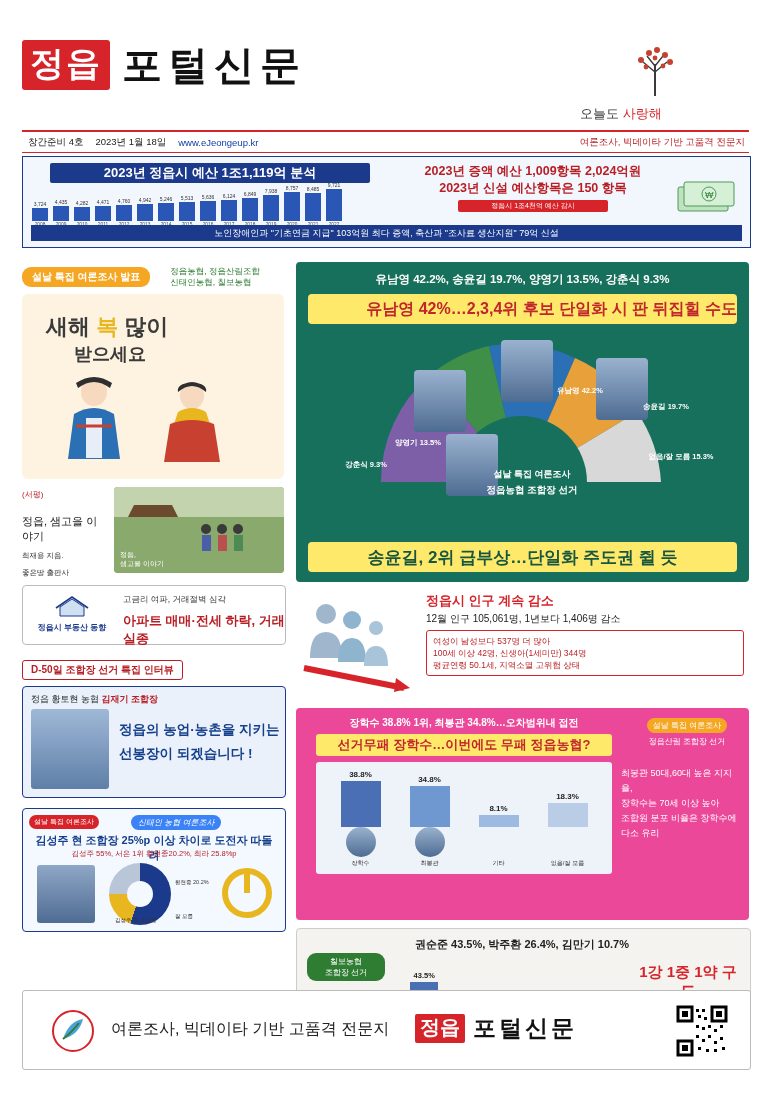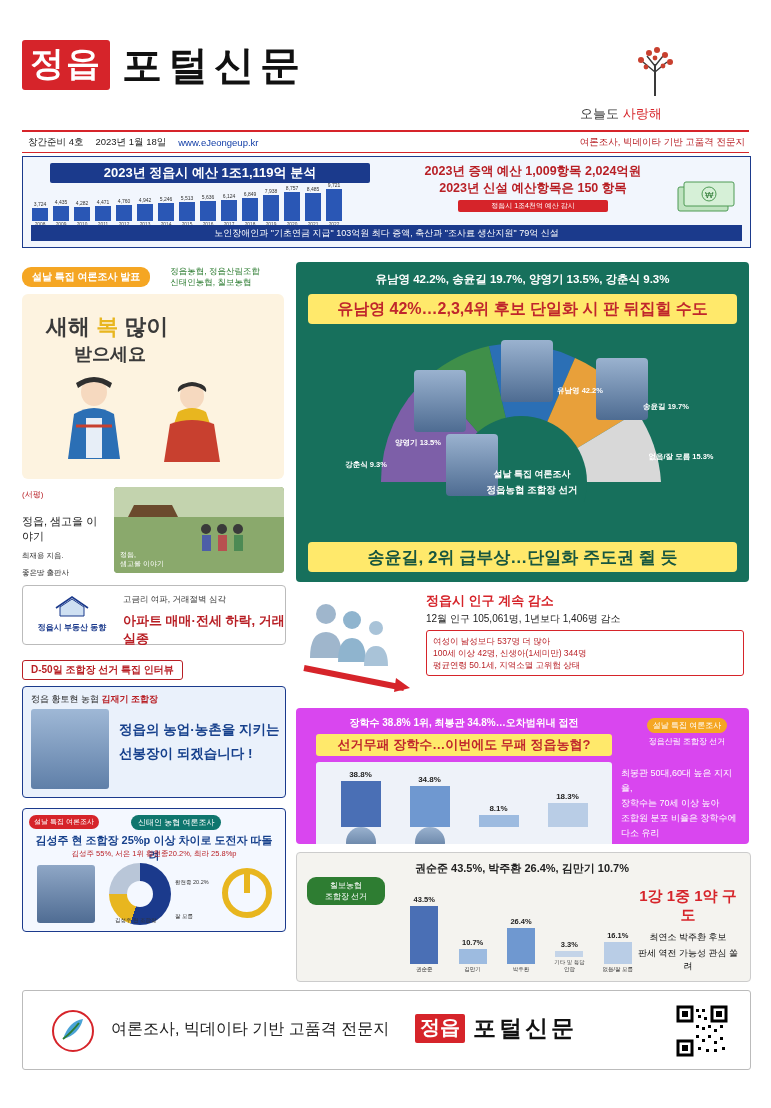--- a/index.html
+++ b/index.html
@@ -72,53 +72,53 @@
   .itag{display:inline-block;border:1px solid #b81f25;color:#b81f25;font-size:10px;font-weight:bold;padding:2px 8px;border-radius:3px;}
   .interview{margin-top:6px;width:262px;height:110px;border:1px solid #1b3a8c;border-radius:4px;background:#eaf1fb;position:relative;overflow:hidden;}
   .iv-name{position:absolute;left:8px;top:6px;font-size:9px;color:#222;}
   .iv-name .red{color:#b81f25;font-weight:bold;}
   .iv-photo{position:absolute;left:8px;top:22px;width:78px;height:80px;border-radius:3px;background:linear-gradient(#9fb8d6,#5f7fa8);}
   .iv-q1{position:absolute;left:96px;top:34px;font-size:13.5px;font-weight:bold;color:#16408c;}
   .iv-q2{position:absolute;left:96px;top:58px;font-size:13.5px;font-weight:bold;color:#16408c;}
 
   .poll-left{margin-top:10px;width:262px;height:122px;border:1px solid #1b3a8c;border-radius:4px;background:#f4f8ff;position:relative;overflow:hidden;}
   .pl-tag{position:absolute;left:6px;top:6px;background:#d6242a;color:#fff;font-size:7px;padding:2px 5px;border-radius:8px;}
-  .pl-tag2{position:absolute;left:108px;top:6px;background:#0f766e;color:#fff;font-size:8px;padding:2px 7px;border-radius:8px;}
+  .pl-tag2{position:absolute;left:108px;top:6px;background:#3b82f6;color:#fff;font-size:8px;padding:2px 7px;border-radius:8px;font-style:italic;}
   .pl-head{position:absolute;left:8px;top:24px;width:246px;text-align:center;font-size:11px;font-weight:bold;color:#16408c;}
   .pl-sub{position:absolute;left:8px;top:40px;width:246px;text-align:center;font-size:7.5px;color:#b81f25;}
   .pl-photo{position:absolute;left:14px;top:56px;width:58px;height:58px;border-radius:3px;background:linear-gradient(#8fa7c6,#4f6c93);}
   .donut{position:absolute;left:86px;top:54px;width:62px;height:62px;border-radius:50%;}
   .donut-hole{position:absolute;left:104px;top:72px;width:26px;height:26px;border-radius:50%;background:#f4f8ff;}
   .pl-leg{position:absolute;font-size:5.5px;color:#333;}
 
   
   .right-col{position:absolute;left:296px;top:262px;width:453px;}
 
   .poll-main{width:453px;height:320px;background:#17705c;border-radius:4px;position:relative;overflow:hidden;}
   .pm-top{position:absolute;top:10px;left:0;width:453px;text-align:center;color:#fff;font-size:11.5px;font-weight:bold;}
-  .pm-headline{position:absolute;top:32px;left:12px;width:429px;height:30px;background:#ffe96b;border-radius:4px;display:flex;align-items:center;justify-content:center;}
+  .pm-headline{position:absolute;top:32px;left:12px;width:429px;height:30px;background:#ffe96b;border-radius:4px;display:flex;align-items:center;justify-content:flex-end;}
   .pm-headline span{font-size:16px;font-weight:bold;color:#c0262c;}
   .pm-arc{position:absolute;left:60px;top:70px;width:330px;height:170px;}
   .cand{position:absolute;text-align:center;}
   .cand .face{width:52px;height:62px;border-radius:4px;background:linear-gradient(#9ab2cf,#4e6c92);margin:0 auto;}
   .pm-center{position:absolute;left:176px;top:206px;width:120px;text-align:center;}
   .pm-center .c1{font-size:9px;font-weight:bold;color:#fff;}
   .pm-center .c2{font-size:9.5px;font-weight:bold;color:#fff;margin-top:3px;}
   .pm-bottom{position:absolute;bottom:10px;left:12px;width:429px;height:30px;background:#ffe96b;border-radius:4px;display:flex;align-items:center;justify-content:center;}
   .pm-bottom span{font-size:17px;font-weight:bold;color:#17563f;}
   .lbl{position:absolute;font-size:7.5px;color:#fff;text-align:center;font-weight:bold;}
 
   .pop{margin-top:8px;width:453px;height:110px;position:relative;}
   .pop-title{position:absolute;left:130px;top:2px;font-size:13px;font-weight:bold;color:#d6242a;}
   .pop-sub{position:absolute;left:130px;top:22px;font-size:10px;color:#222;}
   .pop-box{position:absolute;left:130px;top:40px;width:318px;border:1px solid #d6242a;border-radius:3px;padding:4px 6px;box-sizing:border-box;}
   .pop-box div{font-size:8.5px;color:#b81f25;line-height:12px;}
   .pop-people{position:absolute;left:0;top:8px;width:120px;height:95px;}
 
-  .poll2{margin-top:8px;width:453px;height:136px;background:#d946ef;border-radius:4px;position:relative;overflow:hidden;}
+  .poll2{margin-top:8px;width:453px;height:212px;background:#ec4899;border-radius:4px;position:relative;overflow:hidden;}
   .p2-top{position:absolute;top:8px;left:8px;width:320px;text-align:center;color:#fff;font-size:10px;font-weight:bold;}
   .p2-tag{position:absolute;right:8px;top:6px;width:108px;text-align:center;}
   .p2-tag .t1{background:#f5a623;color:#fff;font-size:8px;padding:2px 6px;border-radius:8px;display:inline-block;}
   .p2-tag .t2{color:#fff;font-size:8px;margin-top:3px;}
   .p2-head{position:absolute;top:26px;left:20px;width:296px;height:22px;background:#ffe96b;border-radius:3px;display:flex;align-items:center;justify-content:center;}
   .p2-head span{font-size:13px;font-weight:bold;color:#c0262c;}
   .p2-chart{position:absolute;left:20px;top:54px;width:296px;height:112px;background:#eef2f9;border-radius:3px;}
   .p2-bars{position:absolute;left:30px;top:60px;width:276px;height:100px;display:flex;align-items:flex-end;justify-content:space-around;}
   .p2-col{width:52px;text-align:center;}
   .p2-val{font-size:8px;font-weight:bold;color:#222;}

